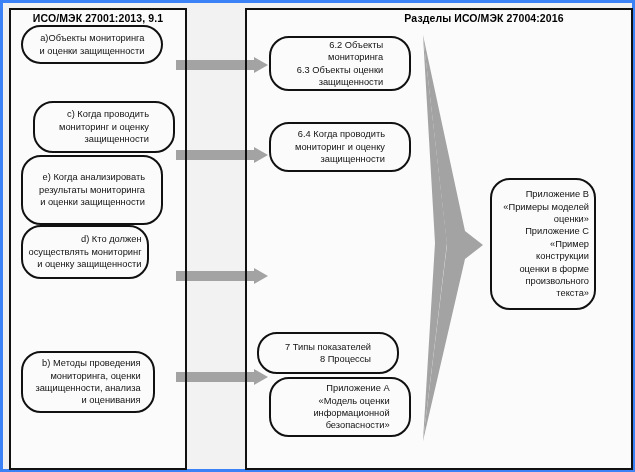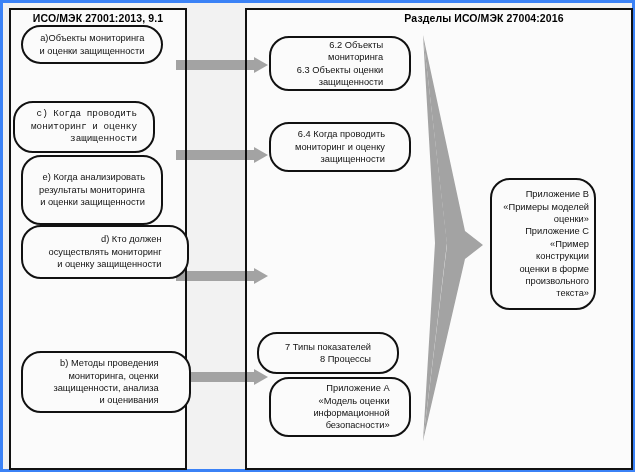--- a/index.html
+++ b/index.html
@@ -50,25 +50,25 @@
     font-size:9.3px;
     line-height:12.4px;
     color:#111;
     padding:2px 5px;
     z-index:4;
   }
   .node span{display:block;white-space:pre-line;}
 
   
   #n-a{left:18px;top:22px;width:142px;height:39px;}
-  #n-c{left:10px;top:98px;width:142px;height:52px;font-family:Liberation Mono, monospace;}
+  #n-c{left:30px;top:98px;width:142px;height:52px;}
   #n-e{left:18px;top:152px;width:142px;height:70px;}
-  #n-d{left:18px;top:222px;width:168px;height:54px;}
+  #n-d{left:18px;top:222px;width:128px;height:54px;}
   #n-f{left:18px;top:277px;width:142px;height:50px;}
-  #n-b{left:18px;top:348px;width:170px;height:62px;}
+  #n-b{left:18px;top:348px;width:134px;height:62px;}
 
   
   #n-62{left:266px;top:33px;width:142px;height:55px;}
   #n-64{left:266px;top:119px;width:142px;height:50px;}
   #n-65{left:266px;top:243px;width:142px;height:65px;}
   #n-78{left:254px;top:329px;width:142px;height:42px;}
   #n-pa{left:266px;top:374px;width:142px;height:60px;padding-left:28px;}
 
   
   #n-pbc{left:487px;top:175px;width:106px;height:132px;}

